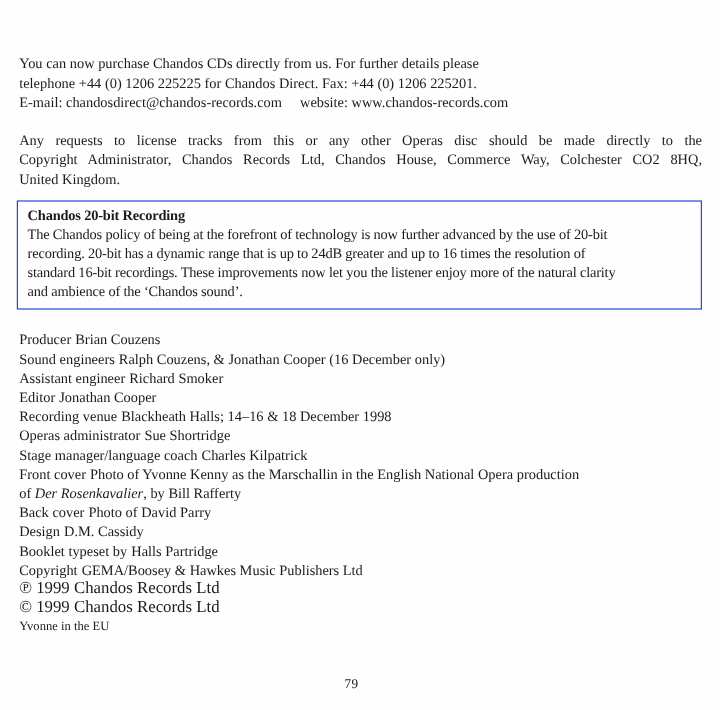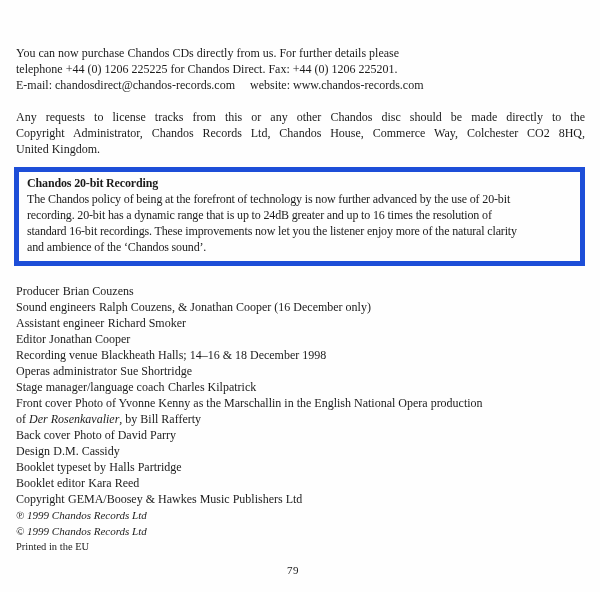--- a/index.html
+++ b/index.html
@@ -20,29 +20,29 @@
     box-sizing: border-box;
     padding: 45px 15px 0 16px;
   }
   .line { white-space: nowrap; }
   .just { text-align: justify; text-align-last: justify; }
   .para-gap { margin-top: 16px; }
   .website-span { margin-left: 15px; }
   .infobox {
     margin-top: 10px;
     margin-left: -2px;
-    border: 5px solid #1d4ed8;
+    border: 1px solid #1d4ed8;
     padding: 3px 8px 6px 8px;
     letter-spacing: -0.15px;
   }
   .infobox-title { font-weight: bold; }
   .credits { margin-top: 17px; }
   .credit-label { font-weight: normal; margin-right: 0.28em; text-align: right; }
   .italic { font-style: italic; }
-  .legal-lg { font-size: 11px; font-style: italic; }
+  .legal-lg { font-size: 14px; }
   .legal-sm { font-size: 10.5px; }
   .page-number {
     position: absolute;
     top: 562px;
     left: 0;
     right: 14px;
     text-align: center;
     font-size: 11px;
     letter-spacing: 0.5px;
   }
@@ -52,21 +52,21 @@
 
 <div class="page">
 
   <div>
     <div class="line">You can now purchase Chandos CDs directly from us. For further details please</div>
     <div class="line">telephone +44 (0) 1206 225225 for Chandos Direct. Fax: +44 (0) 1206 225201.</div>
     <div class="line"><span>E-mail: chandosdirect@chandos-records.com</span><span class="website-span">website: www.chandos-records.com</span></div>
   </div>
 
   <div class="para-gap">
-    <div class="just">Any requests to license tracks from this or any other Chandos disc should be made directly to the</div>
+    <div class="just">Any requests to license tracks from this or any other Operas disc should be made directly to the</div>
     <div class="just">Copyright Administrator, Chandos Records Ltd, Chandos House, Commerce Way, Colchester CO2 8HQ,</div>
     <div class="line">United Kingdom.</div>
   </div>
 
   <div class="infobox">
     <div class="infobox-title line">Chandos 20-bit Recording</div>
     <div class="line">The Chandos policy of being at the forefront of technology is now further advanced by the use of 20-bit</div>
     <div class="line">recording. 20-bit has a dynamic range that is up to 24dB greater and up to 16 times the resolution of</div>
     <div class="line">standard 16-bit recordings. These improvements now let you the listener enjoy more of the natural clarity</div>
     <div class="line">and ambience of the ‘Chandos sound’.</div>
@@ -78,25 +78,24 @@
     <div class="line"><span class="credit-label">Assistant engineer</span><span>Richard Smoker</span></div>
     <div class="line"><span class="credit-label">Editor</span><span>Jonathan Cooper</span></div>
     <div class="line"><span class="credit-label">Recording venue</span><span>Blackheath Halls; 14–16 &amp; 18 December 1998</span></div>
     <div class="line"><span class="credit-label">Operas administrator</span><span>Sue Shortridge</span></div>
     <div class="line"><span class="credit-label">Stage manager/language coach</span><span>Charles Kilpatrick</span></div>
     <div class="line"><span class="credit-label">Front cover</span><span>Photo of Yvonne Kenny as the Marschallin in the English National Opera production</span></div>
     <div class="line"><span>of </span><span class="italic">Der Rosenkavalier</span><span>, by Bill Rafferty</span></div>
     <div class="line"><span class="credit-label">Back cover</span><span>Photo of David Parry</span></div>
     <div class="line"><span class="credit-label">Design</span><span>D.M. Cassidy</span></div>
     <div class="line"><span class="credit-label">Booklet typeset by</span><span>Halls Partridge</span></div>
-    <div class="line"><span class="credit-label">Booklet editor</span><span>Kara Reed</span></div>
     <div class="line"><span class="credit-label">Copyright</span><span>GEMA/Boosey &amp; Hawkes Music Publishers Ltd</span></div>
   </div>
 
   <div>
     <div class="line legal-lg">℗ 1999 Chandos Records Ltd</div>
     <div class="line legal-lg">© 1999 Chandos Records Ltd</div>
-    <div class="line legal-sm">Printed in the EU</div>
+    <div class="line legal-sm">Yvonne in the EU</div>
   </div>
 
   <div class="page-number">79</div>
 
 </div>
 
 </body></html>

